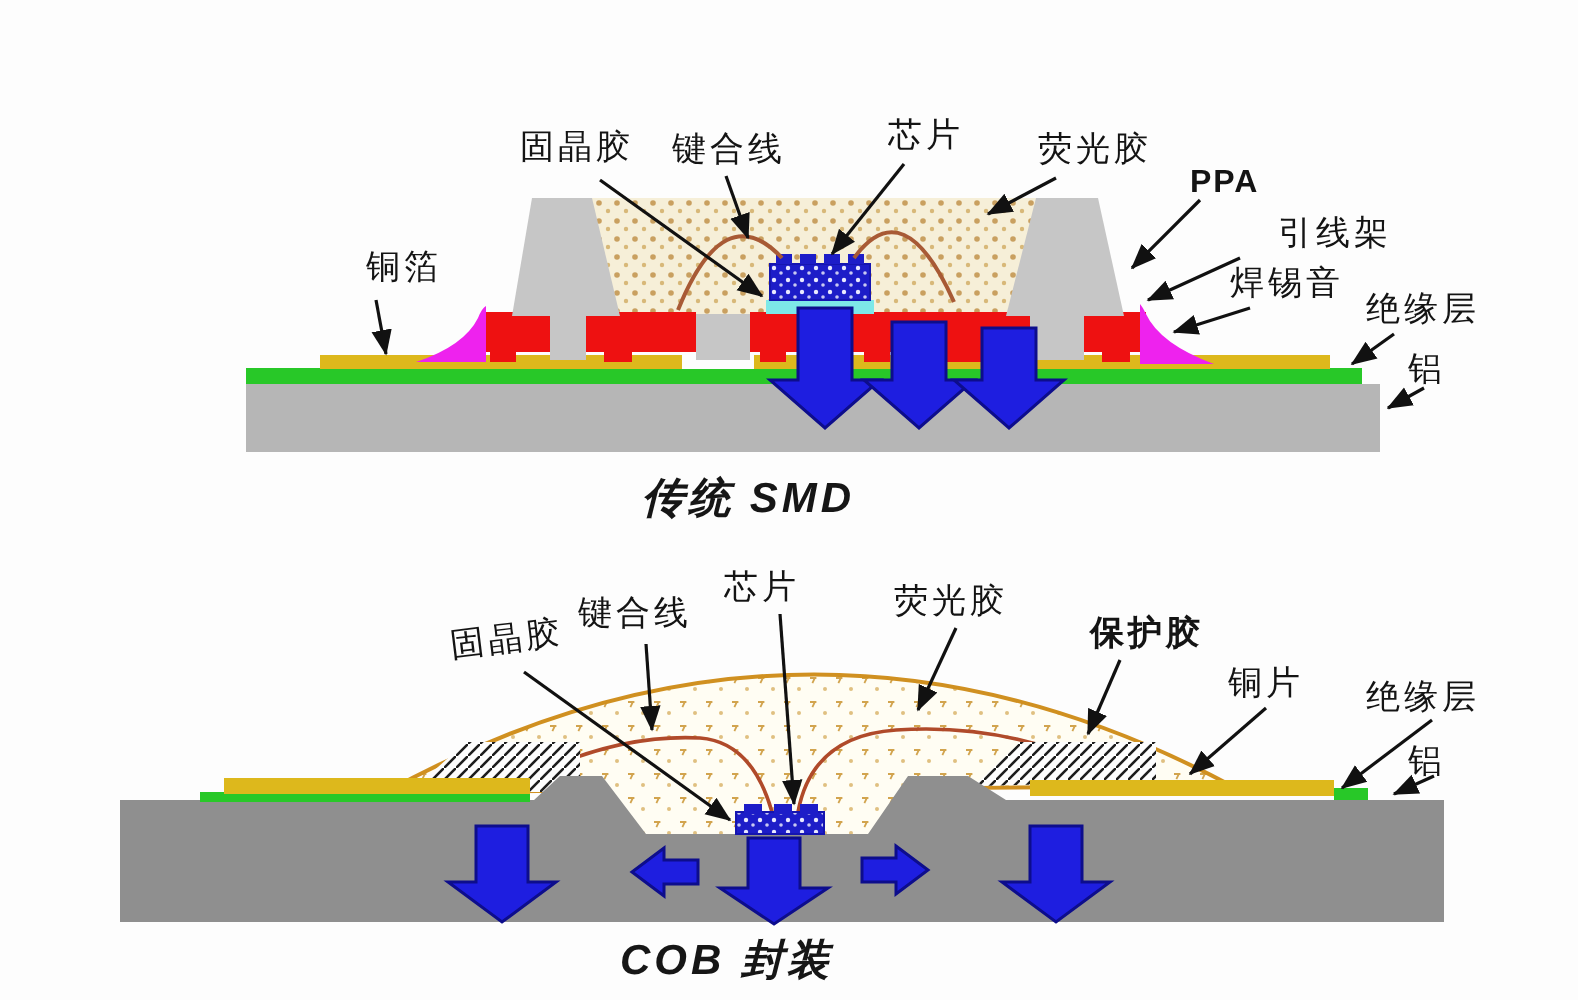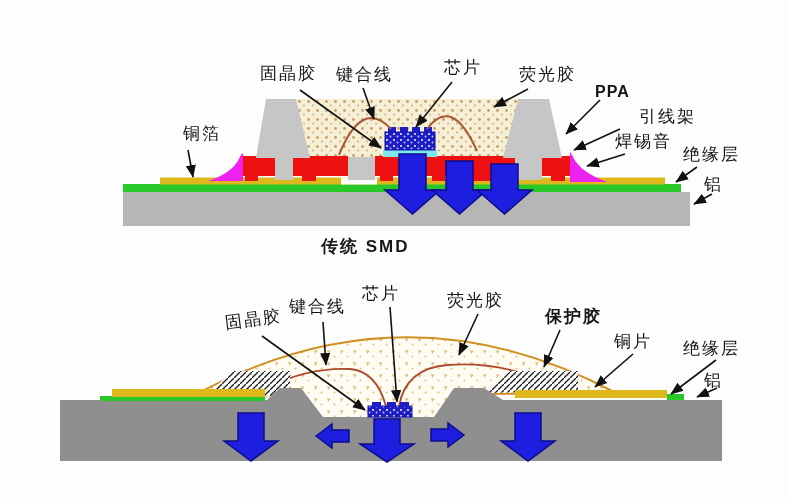--- a/index.html
+++ b/index.html
@@ -1,21 +1,21 @@
 <!DOCTYPE html>
 <html><head>
 <meta charset="utf-8">
 <style>
   html,body{margin:0;padding:0;}
   body{font-family:"Liberation Sans","DejaVu Sans",sans-serif;background:#fff;}
   .stage{position:relative;width:789px;height:500px;background:#fdfdfd;overflow:hidden;}
   .stage svg{position:absolute;left:0;top:0;}
   .lbl{position:absolute;font-size:17px;line-height:1.05;color:#141414;letter-spacing:2px;white-space:nowrap;font-weight:500;}
   .lbl.latin{letter-spacing:1px;font-weight:600;font-size:16px;}
-  .ttl{position:absolute;font-size:17px;font-weight:bold;color:#161616;letter-spacing:2px;white-space:nowrap;}
+  .ttl{position:absolute;font-size:21px;font-weight:bold;color:#161616;letter-spacing:2px;white-space:nowrap;font-style:italic;}
   .tilt{transform:rotate(-7deg);}
 </style>
 </head>
 <body>
 
 <div class="stage">
 
 <svg width="789" height="500" viewBox="0 0 789 500">
   <defs>
     <pattern id="phos1" width="9" height="9" patternUnits="userSpaceOnUse">
@@ -163,14 +163,15 @@
 <div class="ttl" style="left:321px;top:235px;">传统 SMD</div>
 
 <div class="lbl tilt" style="left:225px;top:311px;">固晶胶</div>
 <div class="lbl" style="left:289px;top:298px;">键合线</div>
 <div class="lbl" style="left:362px;top:285px;">芯片</div>
 <div class="lbl" style="left:447px;top:292px;">荧光胶</div>
 <div class="lbl" style="left:545px;top:308px;font-weight:bold;">保护胶</div>
 <div class="lbl" style="left:614px;top:333px;text-align:right;">铜片</div>
 <div class="lbl" style="left:683px;top:340px;">绝缘层</div>
 <div class="lbl" style="left:704px;top:372px;">铝</div>
+<div class="ttl" style="left:310px;top:466px;">COB 封装</div>
 
 </div>
 
 </body></html>

